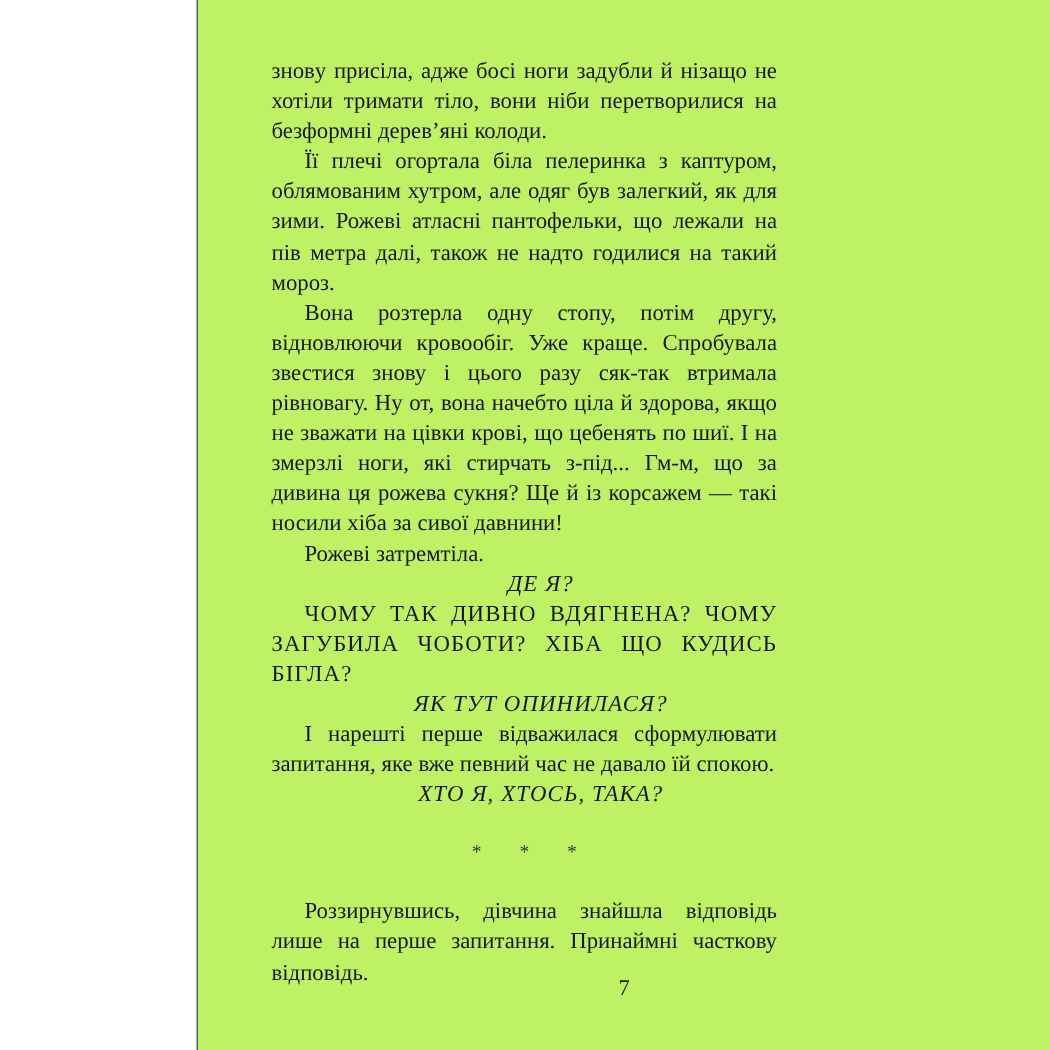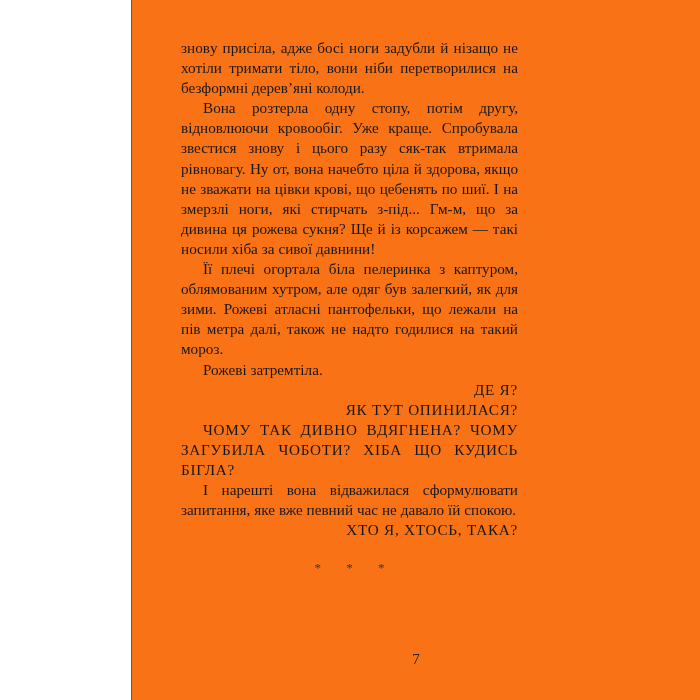--- a/index.html
+++ b/index.html
@@ -44,21 +44,21 @@
     background: #5c5c60;
   }
 
   
   #page-sheet {
     position: absolute;
     left: 132px;
     top: 0;
     width: 568px;
     height: 700px;
-    background: #f97316;
+    background: #bef264;
   }
 
   #text-column {
     position: absolute;
     left: 49px;     
     top: 38px;
     width: 337px;   
   }
 
   .para {
@@ -75,21 +75,21 @@
 
   
   .caps {
     margin: 0;
     font-size: 15.2px;
     line-height: 20.1px;
     text-align: justify;
     text-indent: 22px;
     letter-spacing: 0.75px;
   }
-  .caps.short { text-align: right; }
+  .caps.short { text-align: center; font-style: italic; }
 
   
   #scene-break {
     margin: 0;
     text-align: center;
     font-size: 13px;
     line-height: 20px;
     letter-spacing: 11px;
     text-indent: 11px;
     color: #37373a;
@@ -119,33 +119,34 @@
   </svg>
 </button>
 
 <div id="left-divider"></div>
 
 <div id="page-sheet">
 
   <div id="text-column">
 
     <p class="para noindent">зновy присіла, адже босі ноги задубли й нізащо не хотіли тримати тіло, вони ніби перетворилися на безформні дерев’яні колоди.</p>
+    <p class="para">Її плечі огортала біла пелеринка з каптуром, облямованим хутром, але одяг був залегкий, як для зими. Рожеві атласні пантофельки, що лежали на пів метра далі, також не надто годилися на такий мороз.</p>
     <p class="para">Вона розтерла одну стопу, потім другу, відновлюючи кровообіг. Уже краще. Спробувала звестися знову і цього разу сяк-так втримала рівновагу. Ну от, вона начебто ціла й здорова, якщо не зважати на цівки крові, що цебенять по шиї. І на змерзлі ноги, які стирчать з-під... Гм-м, що за дивина ця рожева сукня? Ще й із корсажем — такі носили хіба за сивої давнини!</p>
-    <p class="para">Її плечі огортала біла пелеринка з каптуром, облямованим хутром, але одяг був залегкий, як для зими. Рожеві атласні пантофельки, що лежали на пів метра далі, також не надто годилися на такий мороз.</p>
     <p class="para">Рожеві затремтіла.</p>
 
     <p class="caps short">ДЕ Я?</p>
+    <p class="caps">ЧОМУ ТАК ДИВНО ВДЯГНЕНА? ЧОМУ ЗАГУБИЛА ЧОБОТИ? ХІБА ЩО КУДИСЬ БІГЛА?</p>
     <p class="caps short">ЯК ТУТ ОПИНИЛАСЯ?</p>
-    <p class="caps">ЧОМУ ТАК ДИВНО ВДЯГНЕНА? ЧОМУ ЗАГУБИЛА ЧОБОТИ? ХІБА ЩО КУДИСЬ БІГЛА?</p>
 
-    <p class="para">І нарешті вона відважилася сформулювати запитання, яке вже певний час не давало їй спокою.</p>
+    <p class="para">І нарешті перше відважилася сформулювати запитання, яке вже певний час не давало їй спокою.</p>
     <p class="caps short">ХТО Я, ХТОСЬ, ТАКА?</p>
 
     <div class="gap-before-break"></div>
     <p id="scene-break">* * *</p>
     <div class="gap-after-break"></div>
 
+    <p class="para">Роззирнувшись, дівчина знайшла відповідь лише на перше запитання. Принаймні часткову відповідь.</p>
 
   </div>
 
   <div id="page-number">7</div>
 
 </div>
 
 </body></html>

